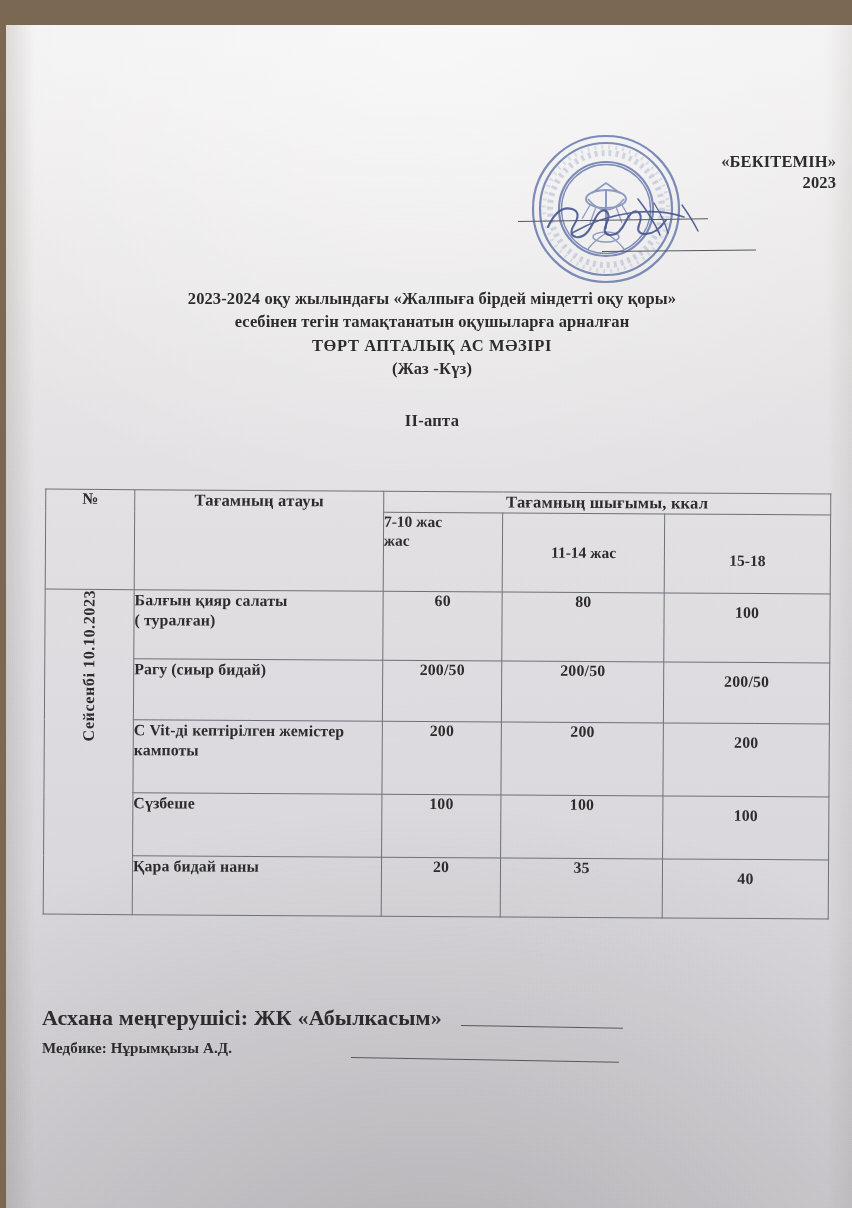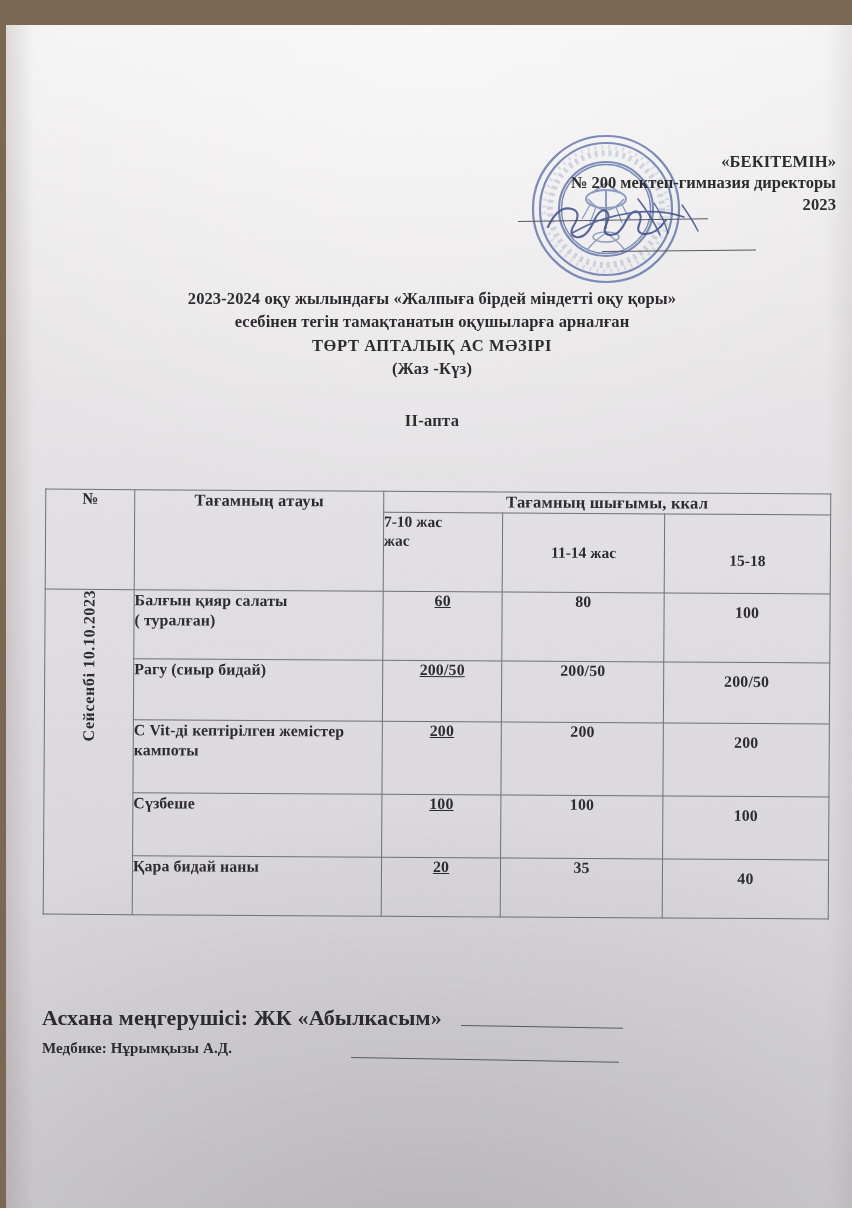--- a/index.html
+++ b/index.html
@@ -113,21 +113,21 @@
     padding:7px 6px 7px 11px;line-height:1.25;font-size:15.8px;letter-spacing:.1px;
   }
   td.val{text-align:center;vertical-align:middle;font-size:15.8px;letter-spacing:.2px;}
   tr.r1 td{height:58px;}
   tr.r2 td{height:50px;}
   tr.r3 td{height:62px;}
   tr.r4 td{height:52px;}
   tr.r5 td{height:48px;}
 
   
-  td.val.v1{padding-bottom:4px;text-decoration:underline;}
+  td.val.v1{padding-bottom:4px;}
   td.val.v2{}
   td.val.v3{padding-top:10px;}
 
   
   #footer{
     position:absolute;left:36px;top:980px;width:700px;z-index:4;
     font-weight:bold;color:#2c2c2e;
   }
   #footer .f1{font-size:22px;letter-spacing:.15px;}
   #footer .f2{font-size:15px;margin-top:9px;letter-spacing:.1px;}
@@ -181,21 +181,20 @@
           <path d="M30 40 q28 -16 58 -20 q30 -4 54 4" stroke-width="1.7"></path>
           <path d="M96 6 q14 18 22 36" stroke-width="1.6"></path>
           <path d="M112 10 q10 16 14 30" stroke-width="1.4"></path>
           <path d="M140 12 q10 14 16 26" stroke-width="1.5"></path>
         </g>
       </svg>
     </div>
 
     <div id="approval" class="ink">
       <div class="ln r1">«БЕКІТЕМІН»</div>
-      <div class="ln r2">№ 200 мектеп-гимназия директоры</div>
       <div class="ln r4">2023</div>
     </div>
     <div class="sig-rule" id="rule-a"></div>
     <div class="sig-rule" id="rule-b"></div>
 
     <div id="title" class="ink">
       <div class="t1">2023-2024 оқу жылындағы  «Жалпыға бірдей міндетті оқу қоры»</div>
       <div class="t2">есебінен тегін тамақтанатын оқушыларға арналған</div>
       <div class="t3">ТӨРТ АПТАЛЫҚ АС МӘЗІРІ</div>
       <div class="t4">(Жаз -Күз)</div>

